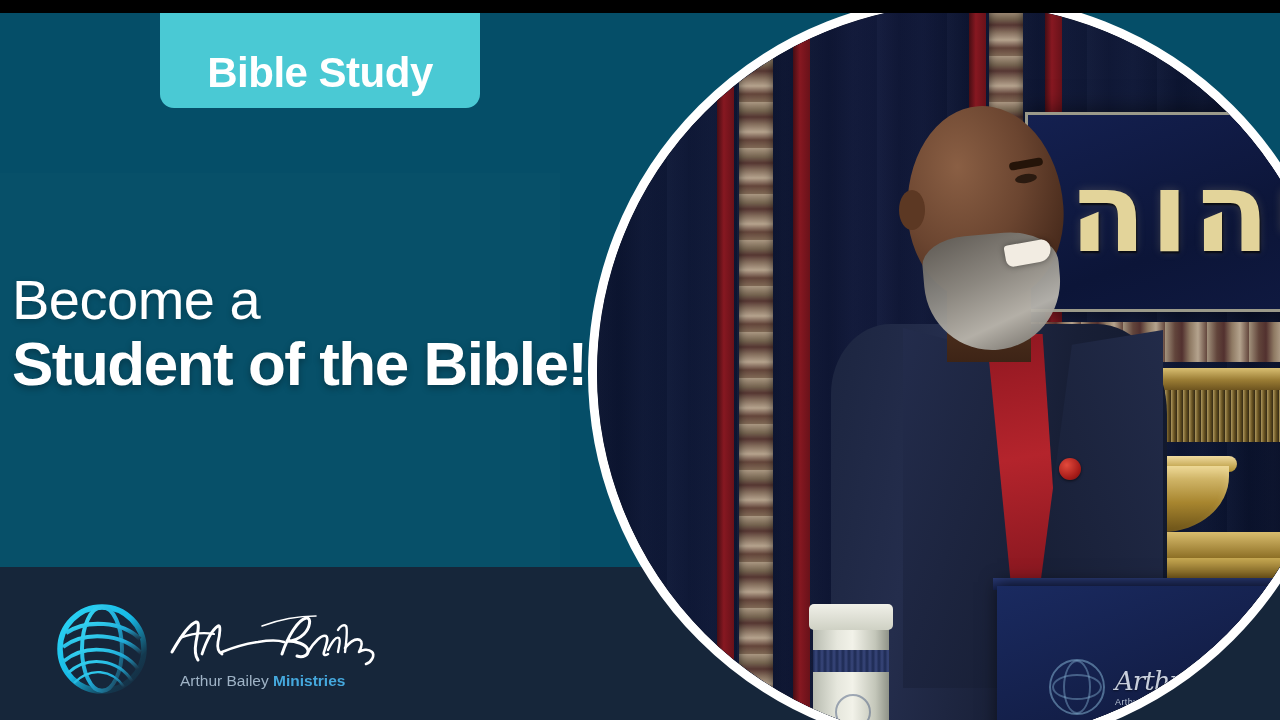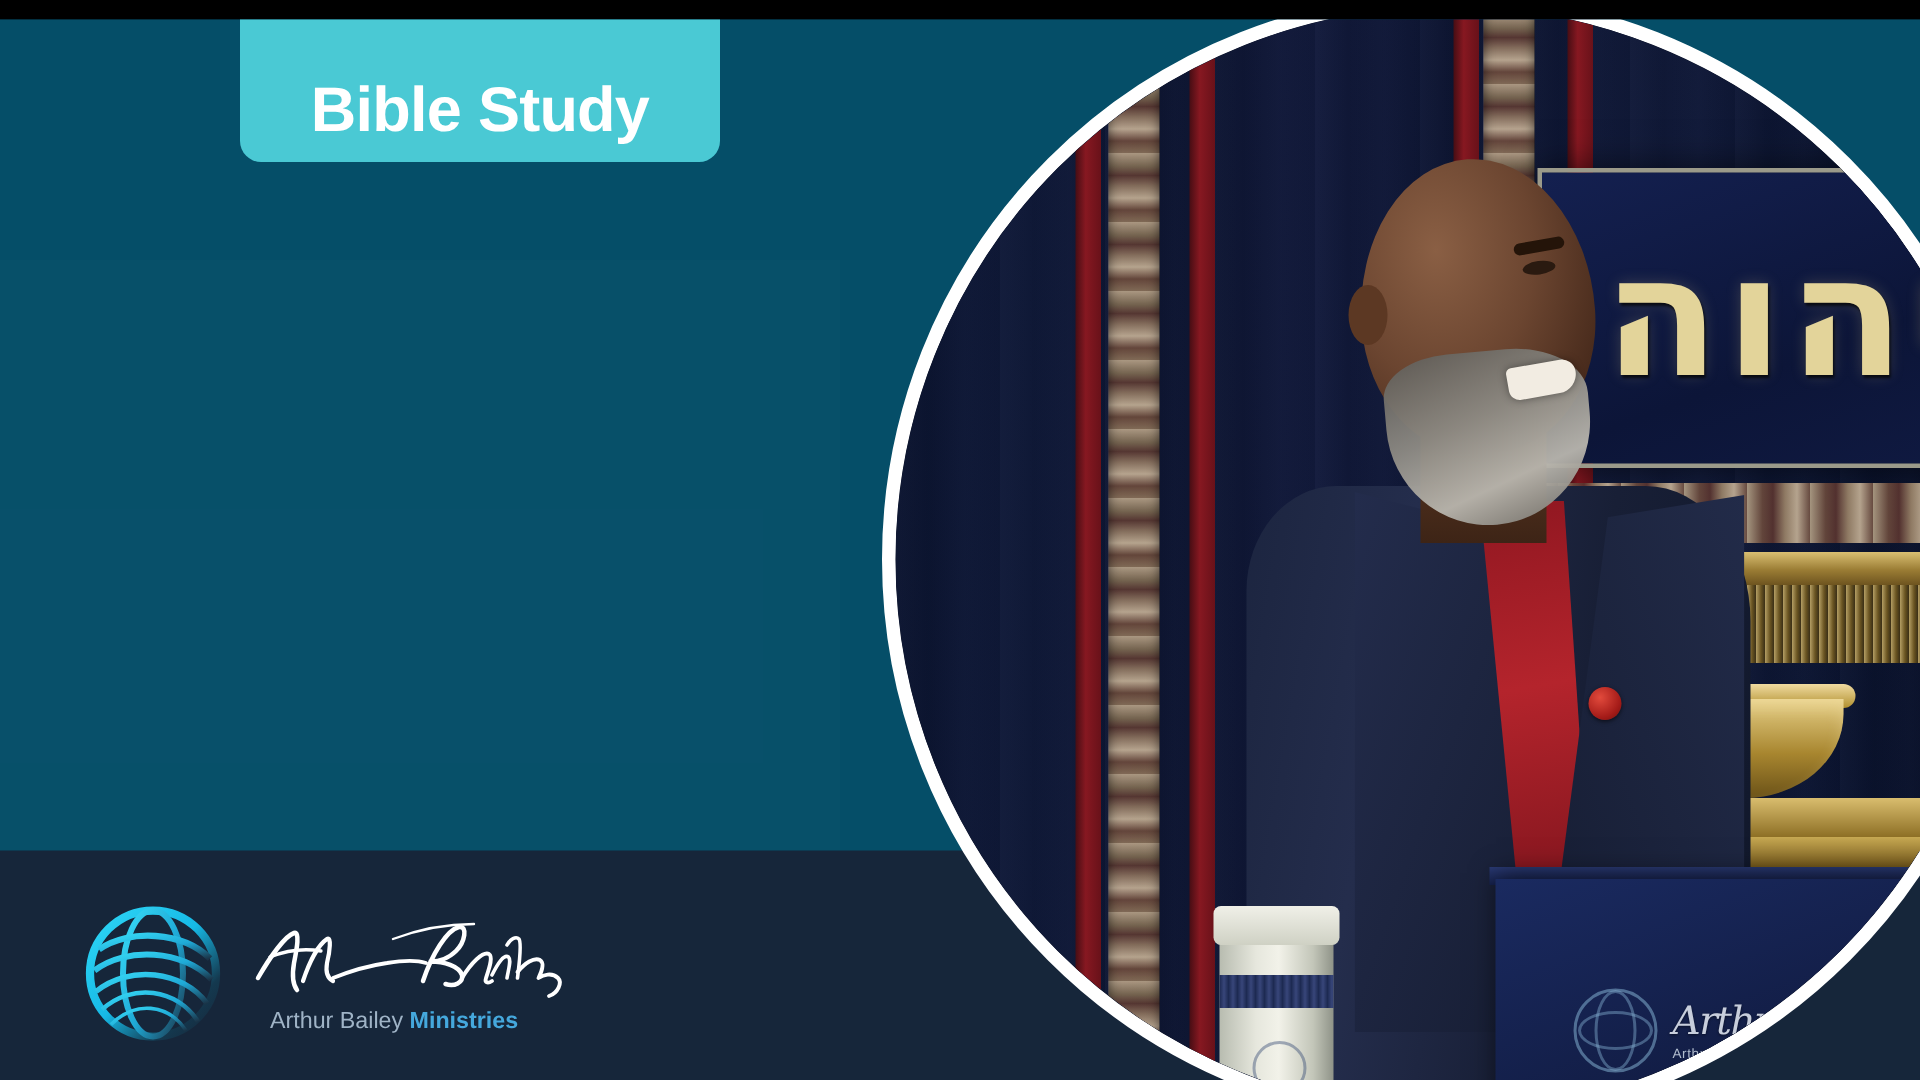--- a/index.html
+++ b/index.html
@@ -477,20 +477,24 @@
 <div id="stage">
 
   <div class="bg-teal"></div>
   <div class="bg-teal-accent"></div>
   <div class="bg-bottombar"></div>
 
   <div class="badge">
     <span class="badge-label">Bible Study</span>
   </div>
 
+  <div class="headline">
+    <div class="headline-line1">Become a</div>
+    <div class="headline-line2">Student of the Bible!</div>
+  </div>
 
   <div class="photo-circle">
     <div class="photo-inner">
 
       <div class="curtain"></div>
       <div class="curtain-folds"></div>
 
       <div class="stripe-red s1"></div>
       <div class="stripe-red s2"></div>
       <div class="braid b1"></div>

